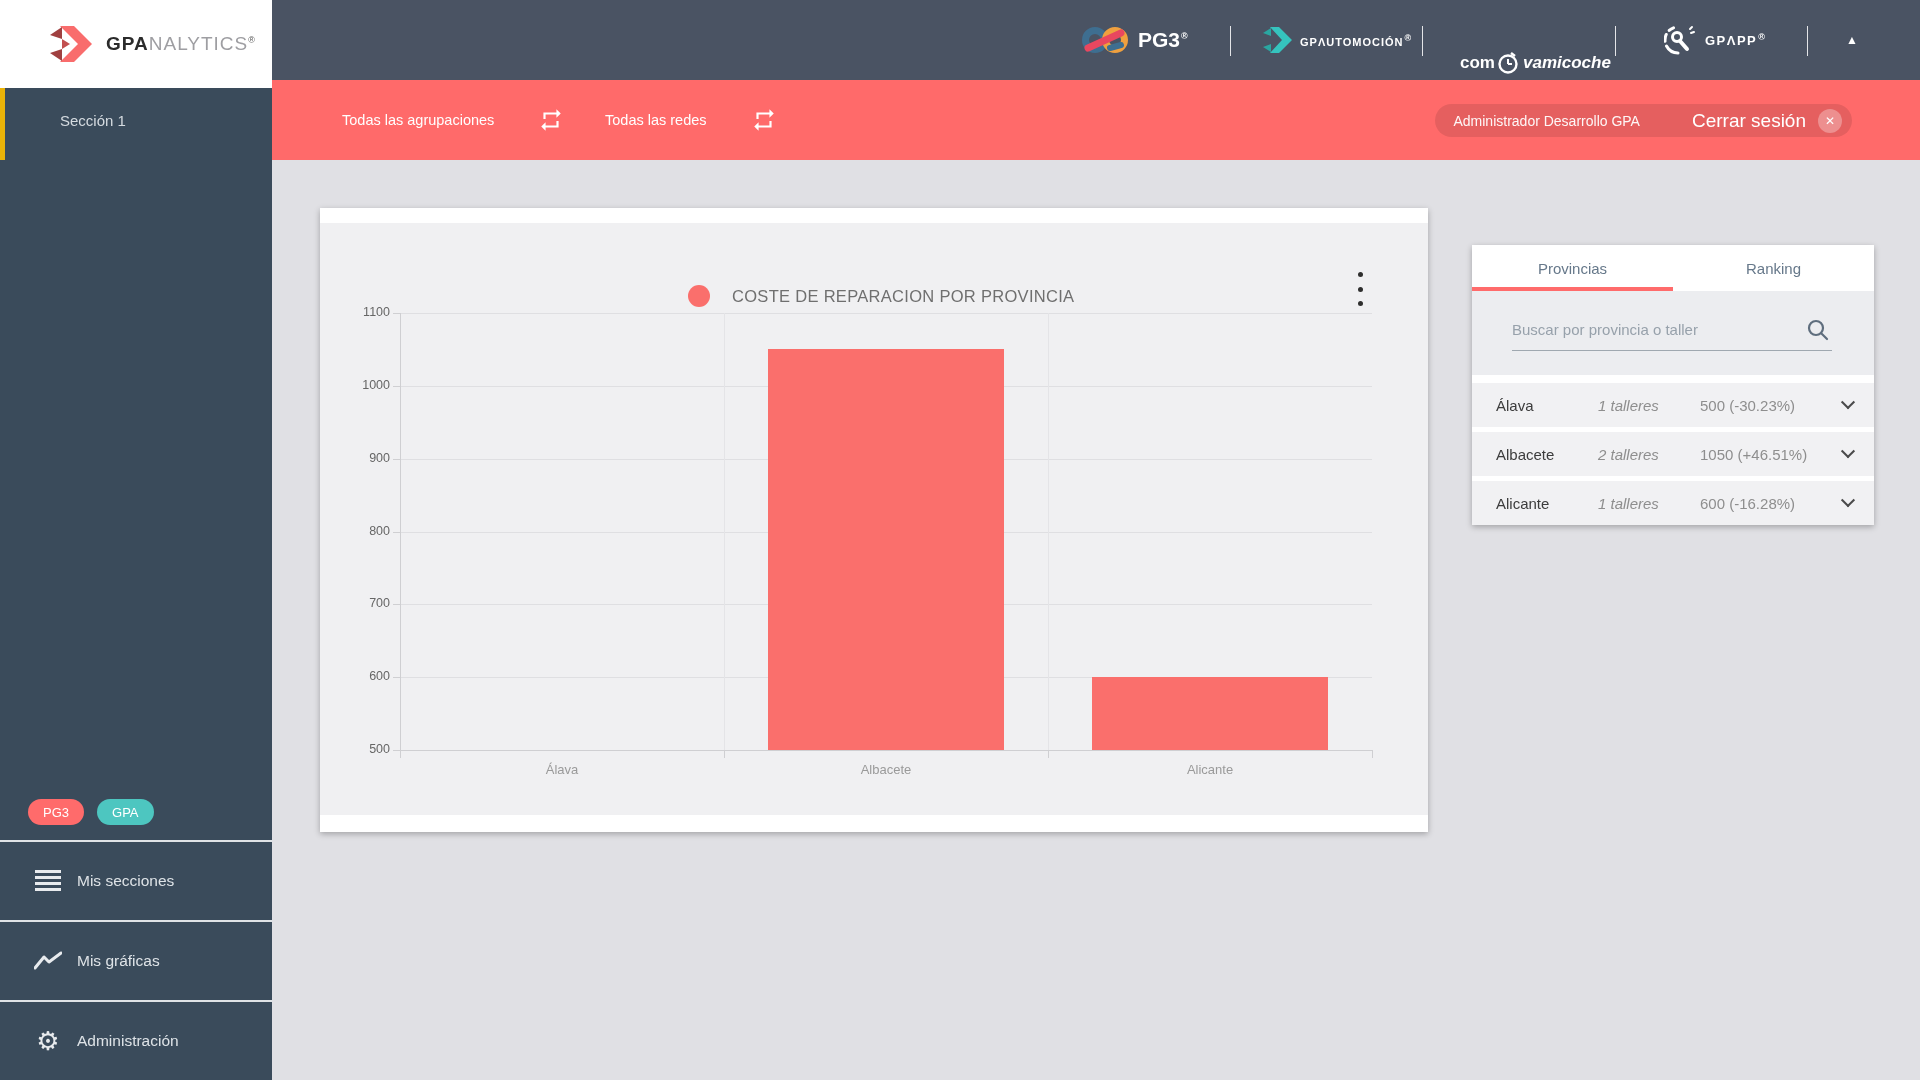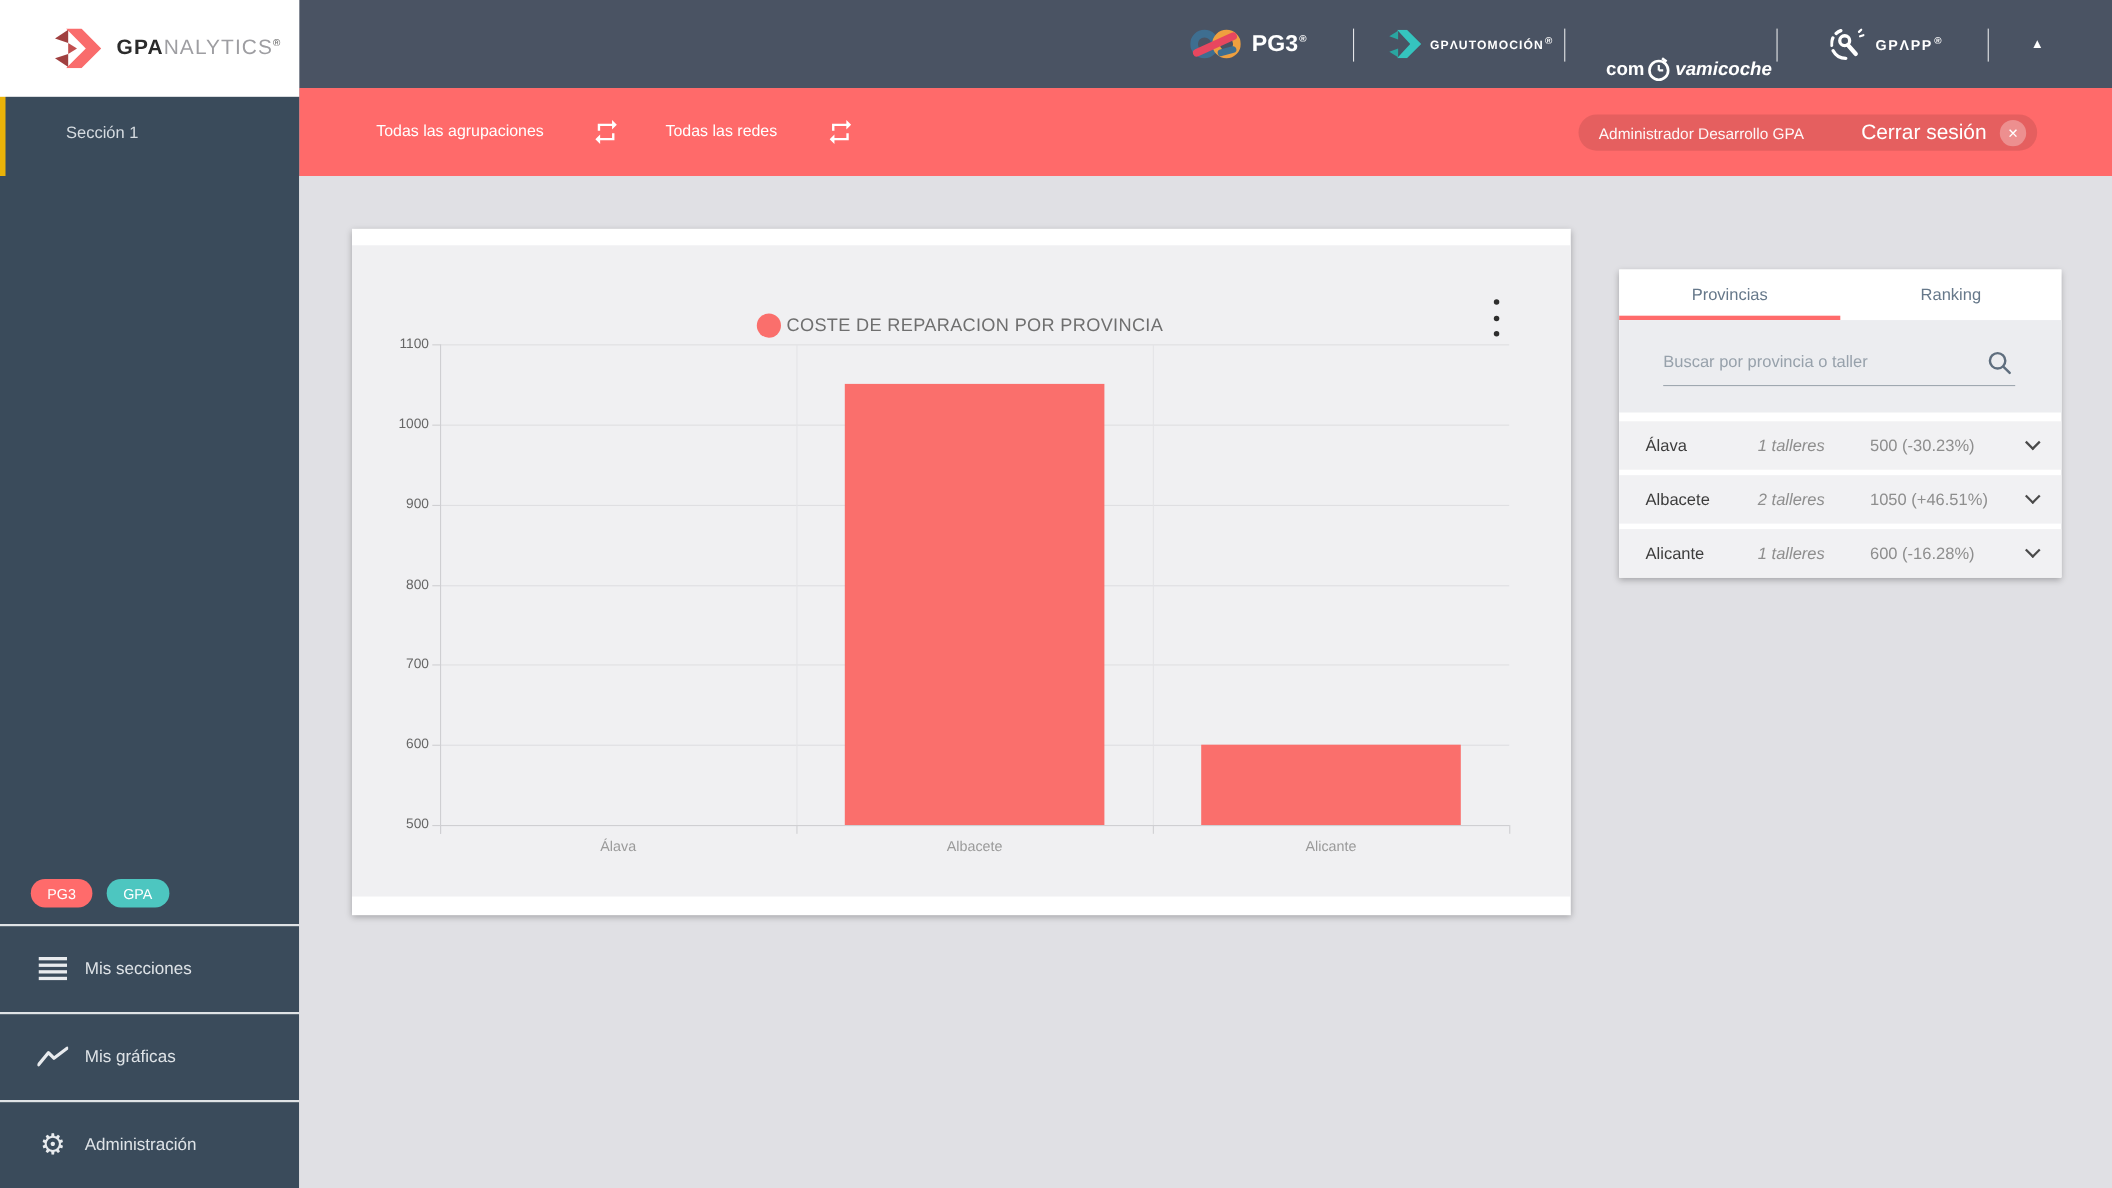--- a/index.html
+++ b/index.html
@@ -57,21 +57,21 @@
   .menu-icon { width:30px; margin-right:14px; display:flex; align-items:center; justify-content:center; }
   .gear-glyph { font-family:"DejaVu Sans", sans-serif; font-size:26px; color:#E8EBEE; line-height:1; }
 
   
   .content { position:absolute; left:272px; top:160px; width:1648px; height:920px; background:#E0E0E4; }
 
   
   .chart-card { position:absolute; left:48px; top:48px; width:1108px; height:624px; background:#FFF;
     box-shadow:0 2px 6px rgba(0,0,0,0.28); }
   .plot-bg { position:absolute; left:0; top:15px; width:100%; height:592px; background:#F0F0F2; }
-  .chart-title-row { position:absolute; left:368px; top:77px; display:flex; align-items:center; gap:5px; }
+  .chart-title-row { position:absolute; left:368px; top:77px; display:flex; align-items:center; gap:22px; }
   .legend-dot { width:22px; height:22px; border-radius:50%; }
   .chart-title { font-size:16.5px; font-weight:400; color:#6F6F6F; letter-spacing:0.3px; }
   .kebab { position:absolute; left:1030px; top:64px; width:20px; height:34px; display:flex; flex-direction:column;
     align-items:center; justify-content:space-between; cursor:pointer; }
   .kebab span { width:5px; height:5px; background:#2E2E2E; border-radius:50%; }
   #chart-plot { position:absolute; left:0; top:0; width:100%; height:100%; }
   .gl-h { position:absolute; height:1px; }
   .gl-v { position:absolute; width:1px; }
   .ytick { position:absolute; height:1px; }
   .ylabel { position:absolute; font-size:12.5px; color:#666; text-align:right; }

